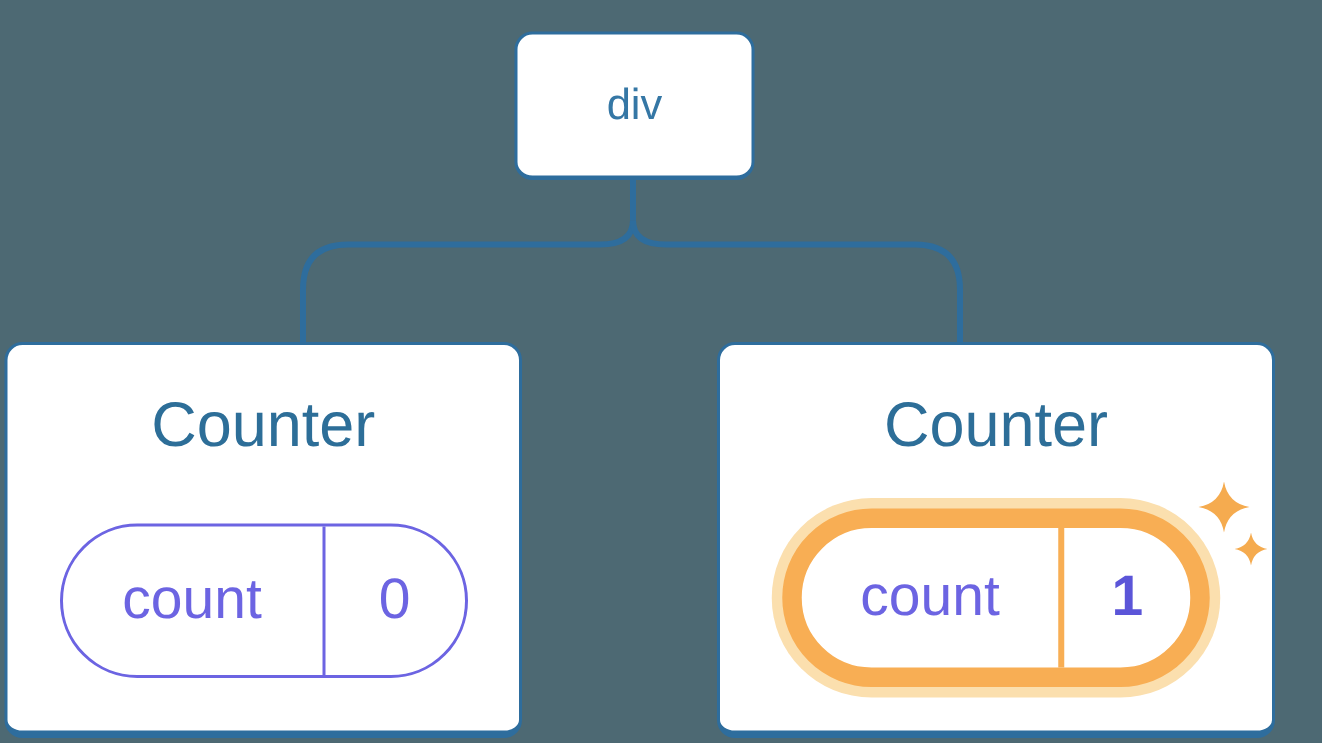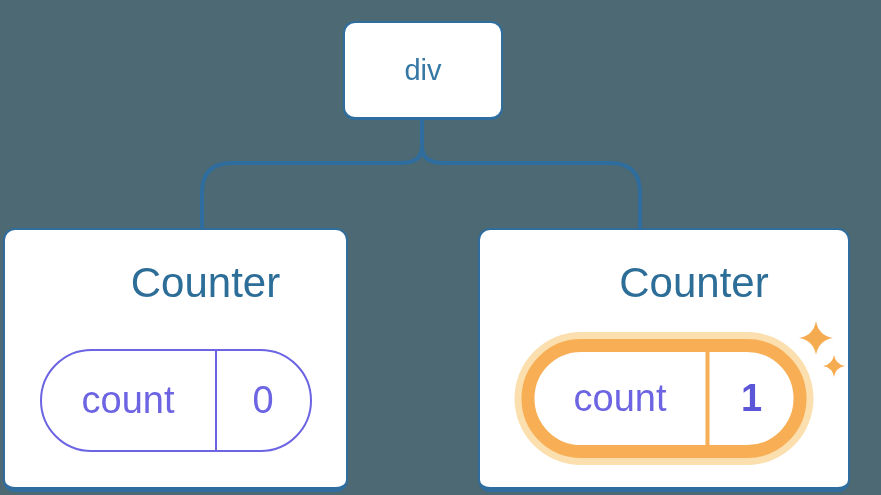--- a/index.html
+++ b/index.html
@@ -19,21 +19,21 @@
   .card{
     position:absolute;top:228px;height:264px;background:#ffffff;
     border:2px solid #2e6d9d;border-bottom-width:5px;border-radius:12px;
     box-sizing:border-box;z-index:2;
   }
   .card-left{left:3px;width:345px;}
   .card-right{left:478px;width:372px;}
   .card-title{
     position:absolute;top:28px;left:0;width:100%;height:50px;
     display:flex;align-items:center;justify-content:center;
-    font-size:42px;font-weight:500;color:#2d6e98;margin-left:30px;
+    font-size:42px;font-weight:500;color:#2d6e98;
   }
   .pill{
     position:absolute;left:50%;transform:translateX(-50%);
     display:flex;align-items:stretch;background:#ffffff;
     border-radius:999px;box-sizing:content-box;
   }
   .pill-normal{top:119px;width:268px;height:99px;border:2px solid #6c64e2;}
   .pill-highlight{
     top:109px;width:259px;height:93px;border:13px solid #f8ae54;
     box-shadow:0 0 0 7px #fbdfae;

